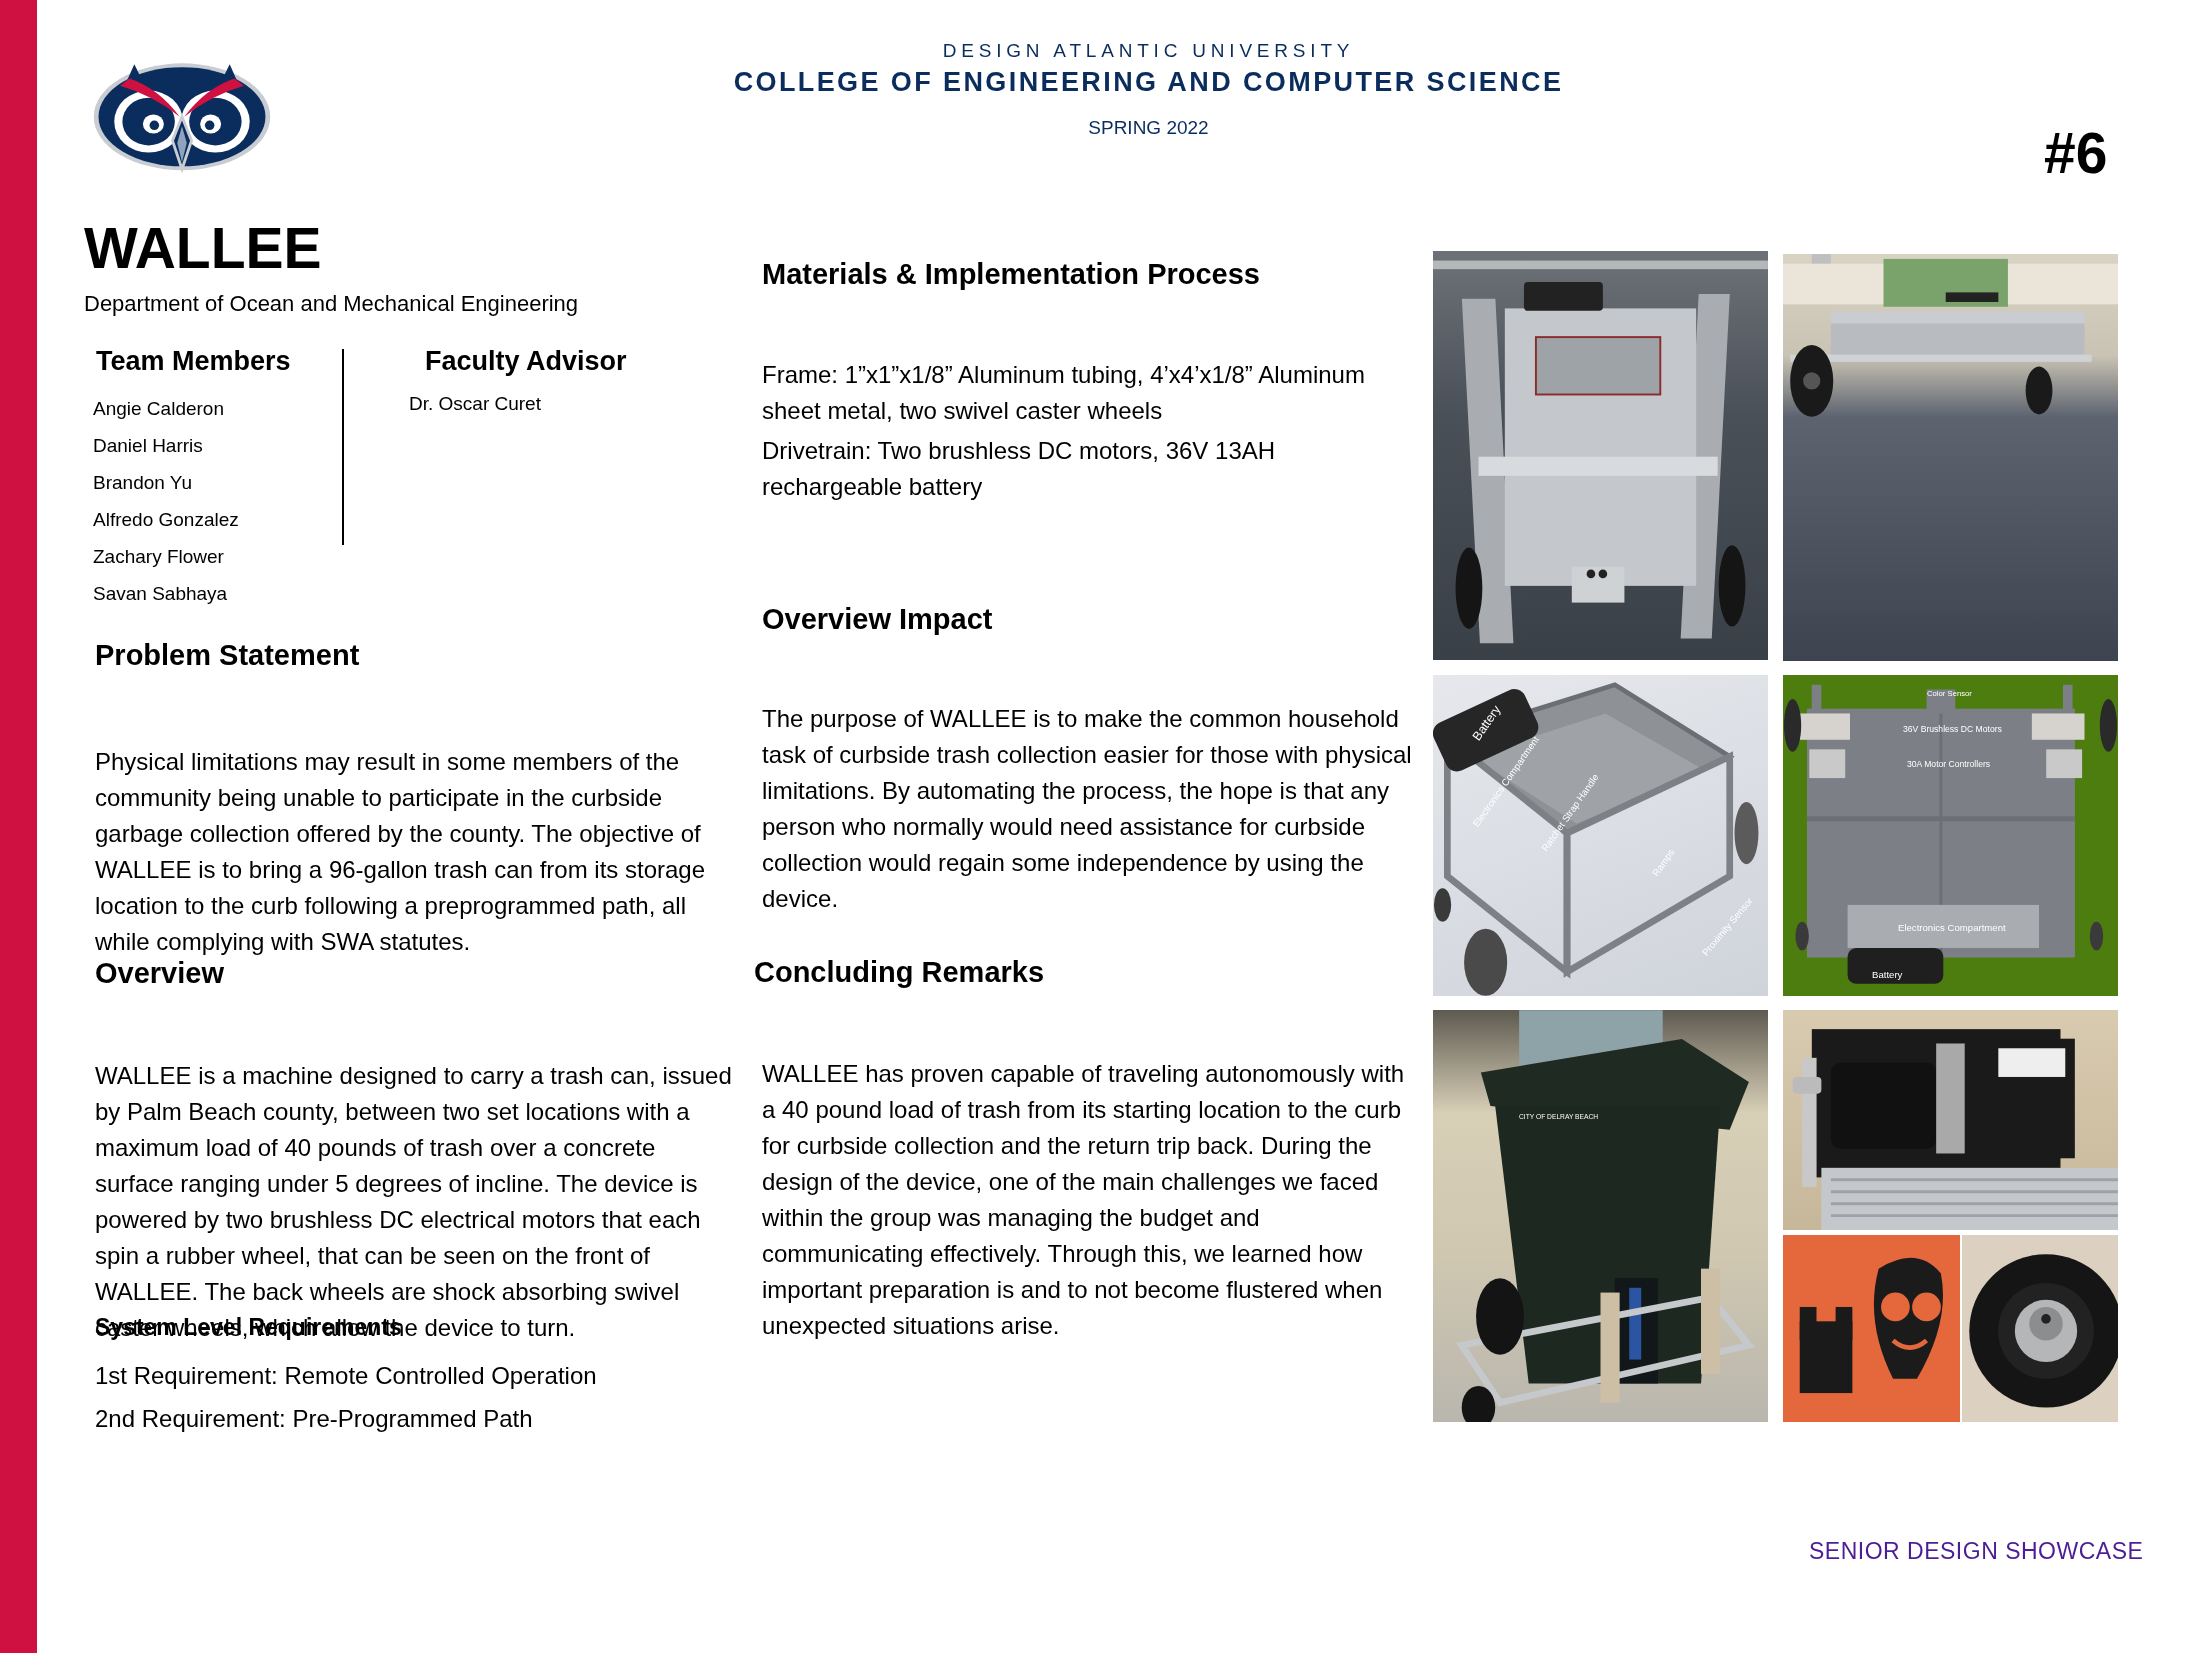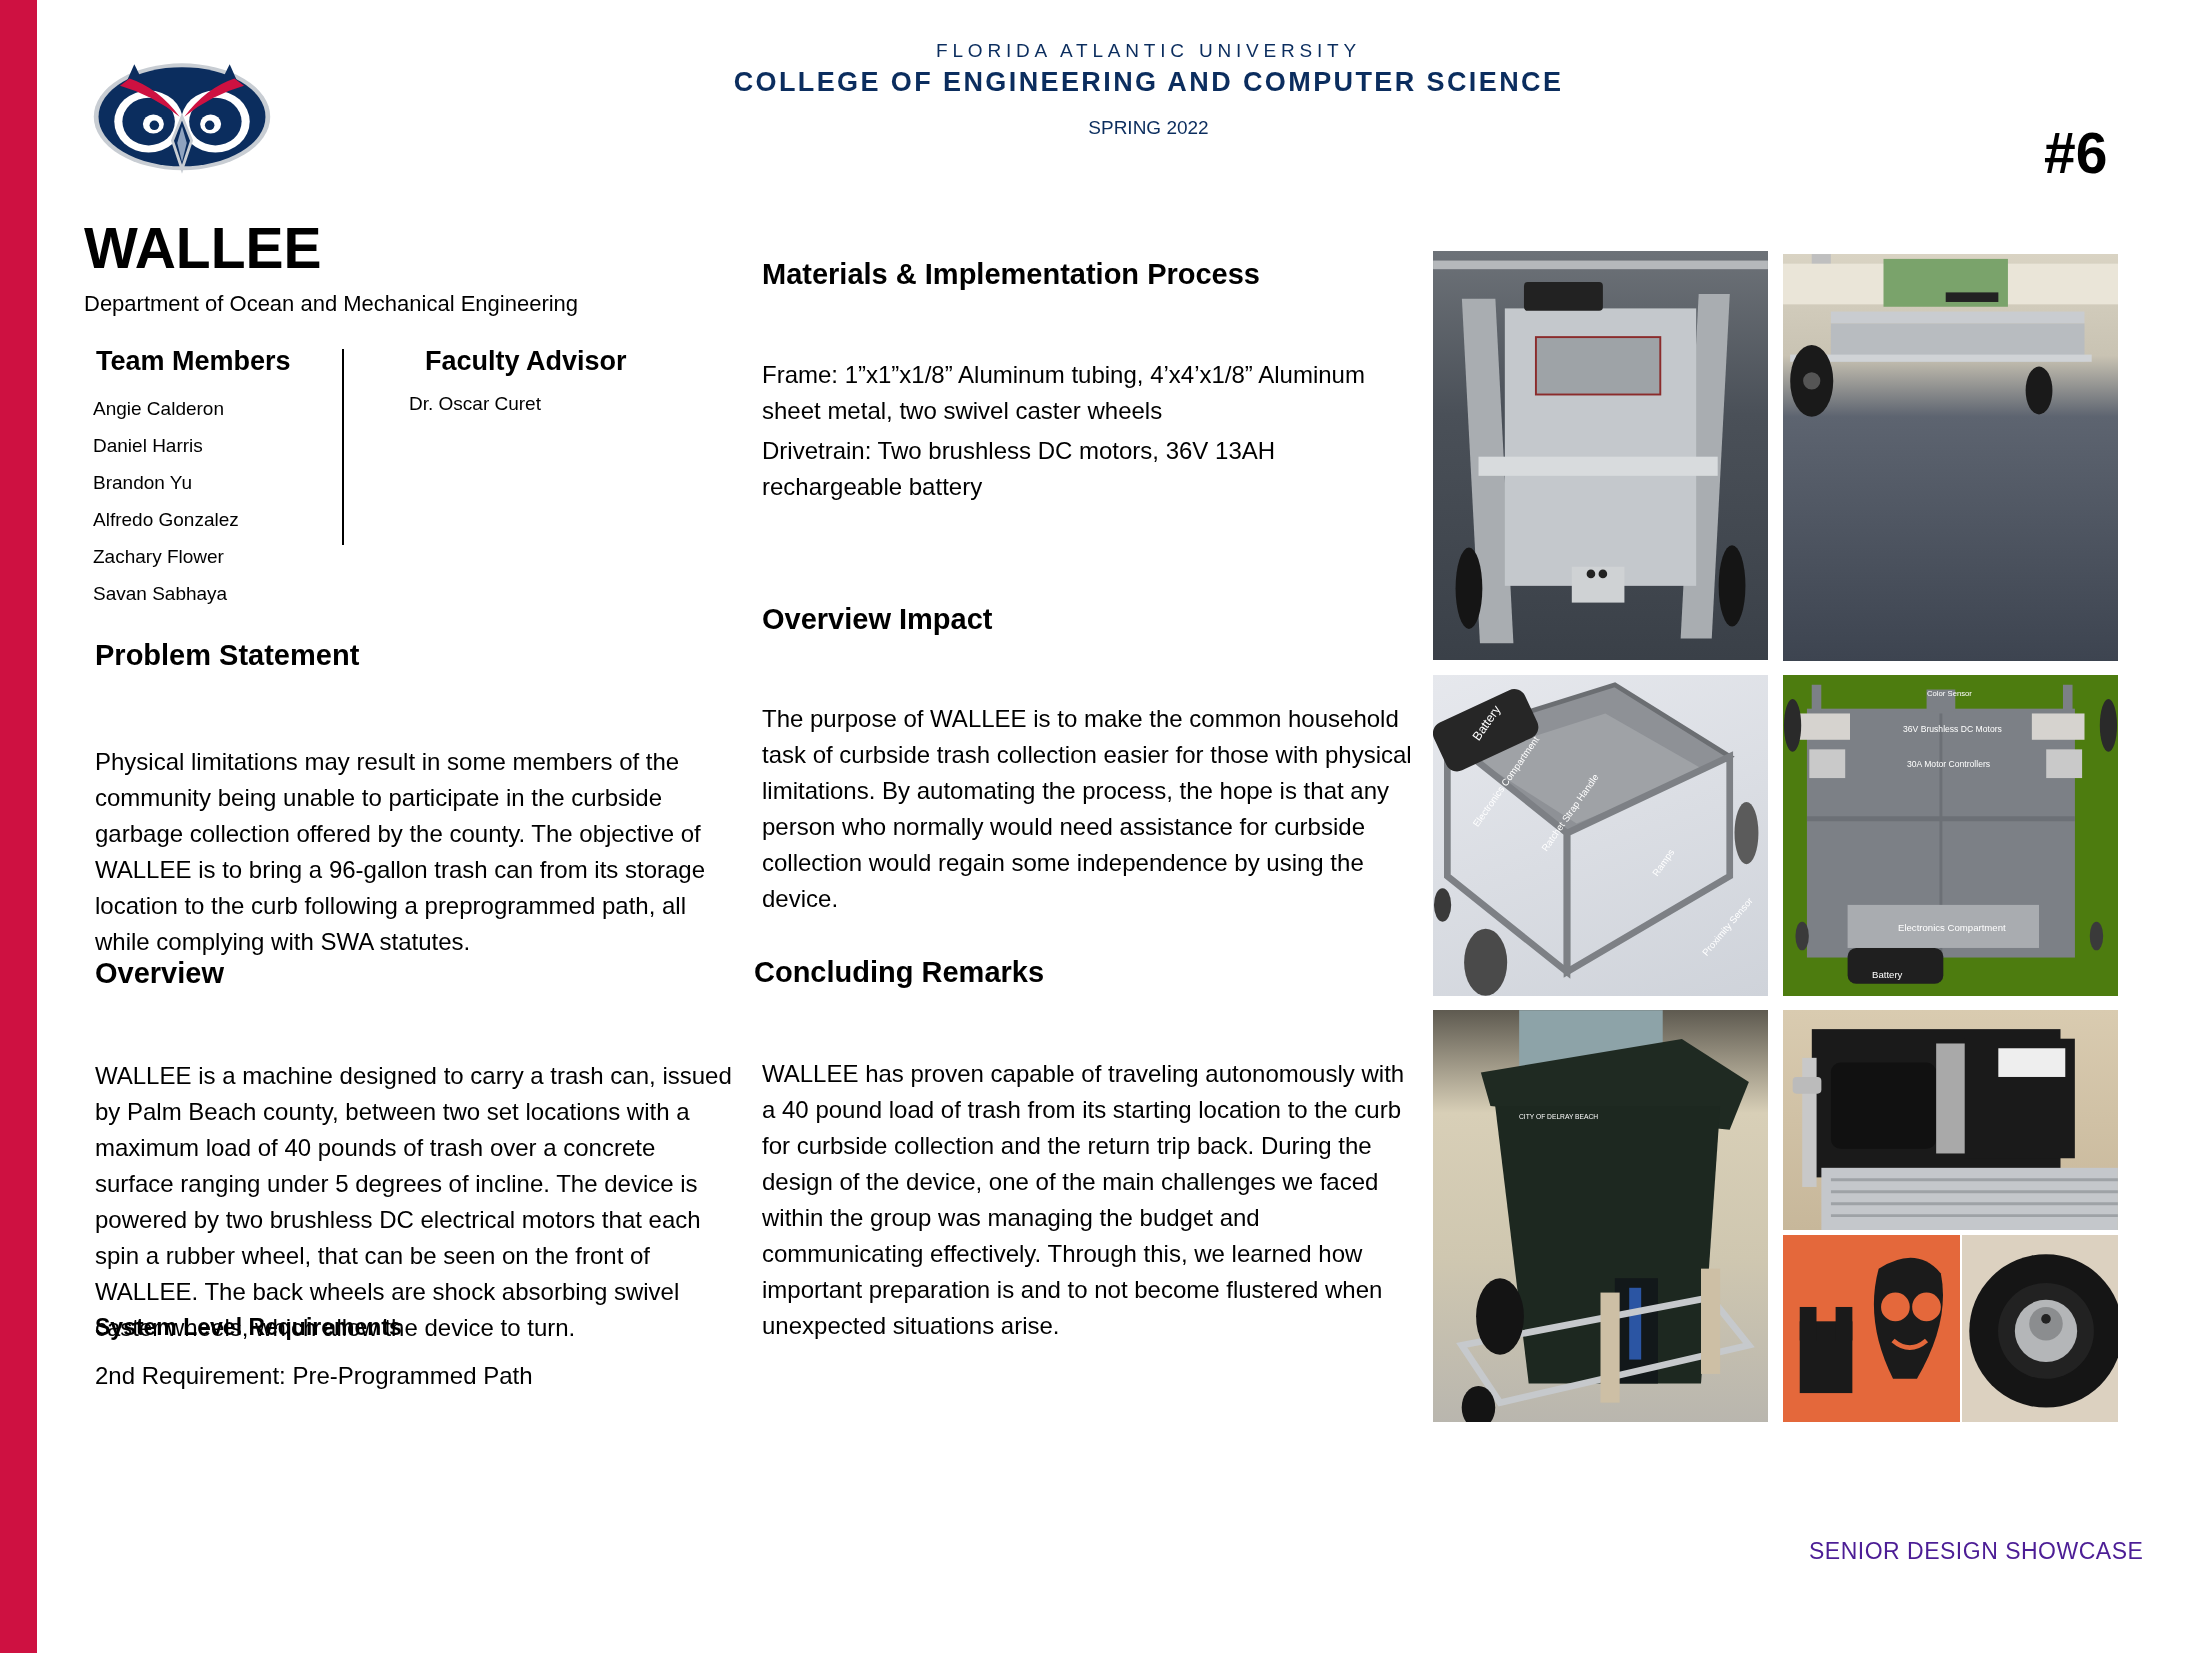--- a/index.html
+++ b/index.html
@@ -47,21 +47,21 @@
     <circle cx="132" cy="158" r="10" fill="#0B2D5E"></circle>
     <circle cx="248" cy="158" r="10" fill="#0B2D5E"></circle>
     <path d="M60,75 Q130,95 185,140 Q140,80 80,60 Z" fill="#CE1141"></path>
     <path d="M320,75 Q250,95 195,140 Q240,80 300,60 Z" fill="#CE1141"></path>
     <polygon points="190,140 170,190 190,250 210,190" fill="#0B2D5E" stroke="#C8CDD3" stroke-width="6"></polygon>
     <polygon points="190,160 180,195 190,235 200,195" fill="#8FA3BF"></polygon>
   </svg>
 </div>
 
 <div class="header">
-  <div class="hdr-univ">FLORIDA ATLANTIC UNIVERSITY</div>
+  <div class="hdr-univ">DESIGN ATLANTIC UNIVERSITY</div>
   <div class="hdr-college">COLLEGE OF ENGINEERING AND COMPUTER SCIENCE</div>
   <div class="hdr-term">SPRING 2022</div>
 </div>
 
 <div class="number">#6</div>
 
 <div class="title">WALLEE</div>
 <div class="dept">Department of Ocean and Mechanical Engineering</div>
 
 <div class="sec-head" style="left:96px; top:346px; font-size:27px;">Team Members</div>
@@ -77,20 +77,21 @@
 <div class="sec-head" style="left:425px; top:346px; font-size:27px;">Faculty Advisor</div>
 <div class="names" style="left:409px; top:385px;">Dr. Oscar Curet</div>
 
 <div class="sec-head" style="left:95px; top:639px;">Problem Statement</div>
 <div class="para" style="left:95px; top:700px; width:637px;">Physical limitations may result in some members of the community being unable to participate in the curbside garbage collection offered by the county. The objective of WALLEE is to bring a 96-gallon trash can from its storage location to the curb following a preprogrammed path, all while complying with SWA statutes.</div>
 
 <div class="sec-head" style="left:95px; top:957px;">Overview</div>
 <div class="para" style="left:95px; top:1014px; width:641px;">WALLEE is a machine designed  to carry a trash can, issued by Palm Beach county, between two set locations with a maximum load of 40 pounds of trash over a concrete surface ranging under 5 degrees of incline. The device  is powered by two brushless DC electrical motors that each spin  a rubber wheel, that can be  seen on the front of WALLEE. The back wheels are shock absorbing swivel caster wheels, which  allow the device to turn.</div>
 <div class="req-head">System Level Requirements</div>
 <div class="req-list">
+  <div>1st Requirement: Remote Controlled Operation</div>
   <div>2nd Requirement: Pre-Programmed Path</div>
 </div>
 
 <div class="sec-head" style="left:762px; top:258px;">Materials &amp; Implementation Process</div>
 <div class="para" style="left:762px; top:313px; width:632px;">
   <div style="margin-bottom:3.8px;"> Frame: 1”x1”x1/8” Aluminum tubing, 4’x4’x1/8” Aluminum sheet metal, two swivel caster wheels</div>
   <div style="margin-bottom:3.8px;">Drivetrain: Two brushless DC motors, 36V 13AH rechargeable battery</div>
 </div>
 
 <div class="sec-head" style="left:762px; top:603px;">Overview Impact</div>

